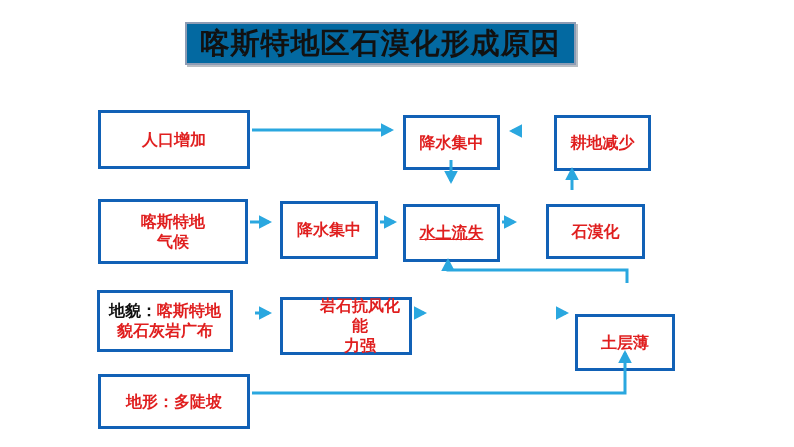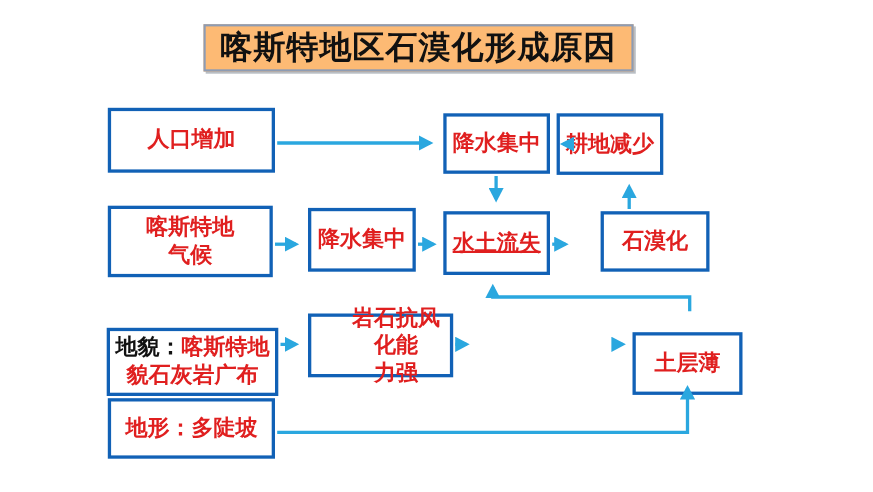--- a/index.html
+++ b/index.html
@@ -3,41 +3,41 @@
 <meta charset="utf-8">
 <style>
   html,body{margin:0;padding:0;}
   body{
     width:794px;height:447px;position:relative;background:#ffffff;overflow:hidden;
     font-family:"Liberation Sans",sans-serif;
   }
   .stage{position:absolute;inset:0;width:794px;height:447px;}
   .title{
     position:absolute;left:185px;top:22px;width:391px;height:43px;
-    background:#fdba74;border:2px solid #8d9cb4;box-sizing:border-box;
+    background:#0369a1;border:2px solid #8d9cb4;box-sizing:border-box;
     box-shadow:2px 2px 0 rgba(100,110,125,.45);
     display:flex;align-items:center;justify-content:center;
     font-size:29px;font-weight:bold;color:#111;letter-spacing:1px;white-space:nowrap;
   }
   .node{
     position:absolute;box-sizing:border-box;background:#ffffff;
     border:3px solid #1161b6;
     display:flex;align-items:center;justify-content:center;text-align:center;
-    font-size:20px;font-weight:bold;color:#e01f1f;line-height:1.25;
-    white-space:pre-line;padding:2px;
+    font-size:16px;font-weight:bold;color:#e01f1f;line-height:1.25;
+    white-space:pre-line;padding:2px;margin-top:12px;
   }
   .node .black{color:#111111;}
   #n-renkou   {left:98px;  top:98px;  width:152px; height:59px;}
   #n-guodu    {left:403px; top:103px; width:97px;  height:55px;}
-  #n-gengdi   {left:506px; top:103px; width:97px;  height:56px;}
+  #n-gengdi   {left:554px; top:103px; width:97px;  height:56px;}
   #n-qihou    {left:98px;  top:187px; width:150px; height:65px;}
   #n-jiangshui{left:280px; top:189px; width:98px;  height:58px;}
   #n-shuitu   {left:403px; top:192px; width:97px;  height:58px;text-decoration:underline;}
   #n-shimohua {left:546px; top:192px; width:99px;  height:55px;}
-  #n-dimao    {left:97px;  top:298px; width:156px; height:62px;}
+  #n-dimao    {left:97px;  top:278px; width:136px; height:62px;}
   #n-yanshi   {left:280px; top:285px; width:132px; height:58px;padding-left:30px;}
   #n-chengtu  {left:433px; top:286px; width:120px; height:57px;}
   #n-tuceng   {left:575px; top:302px; width:100px; height:57px;}
   #n-dixing   {left:98px;  top:362px; width:152px; height:55px;}
   svg.arrows{position:absolute;inset:0;pointer-events:none;}
   svg.arrows polyline, svg.arrows line{
     fill:none;stroke:#2aa7df;stroke-width:3;
   }
 </style>
 </head>

